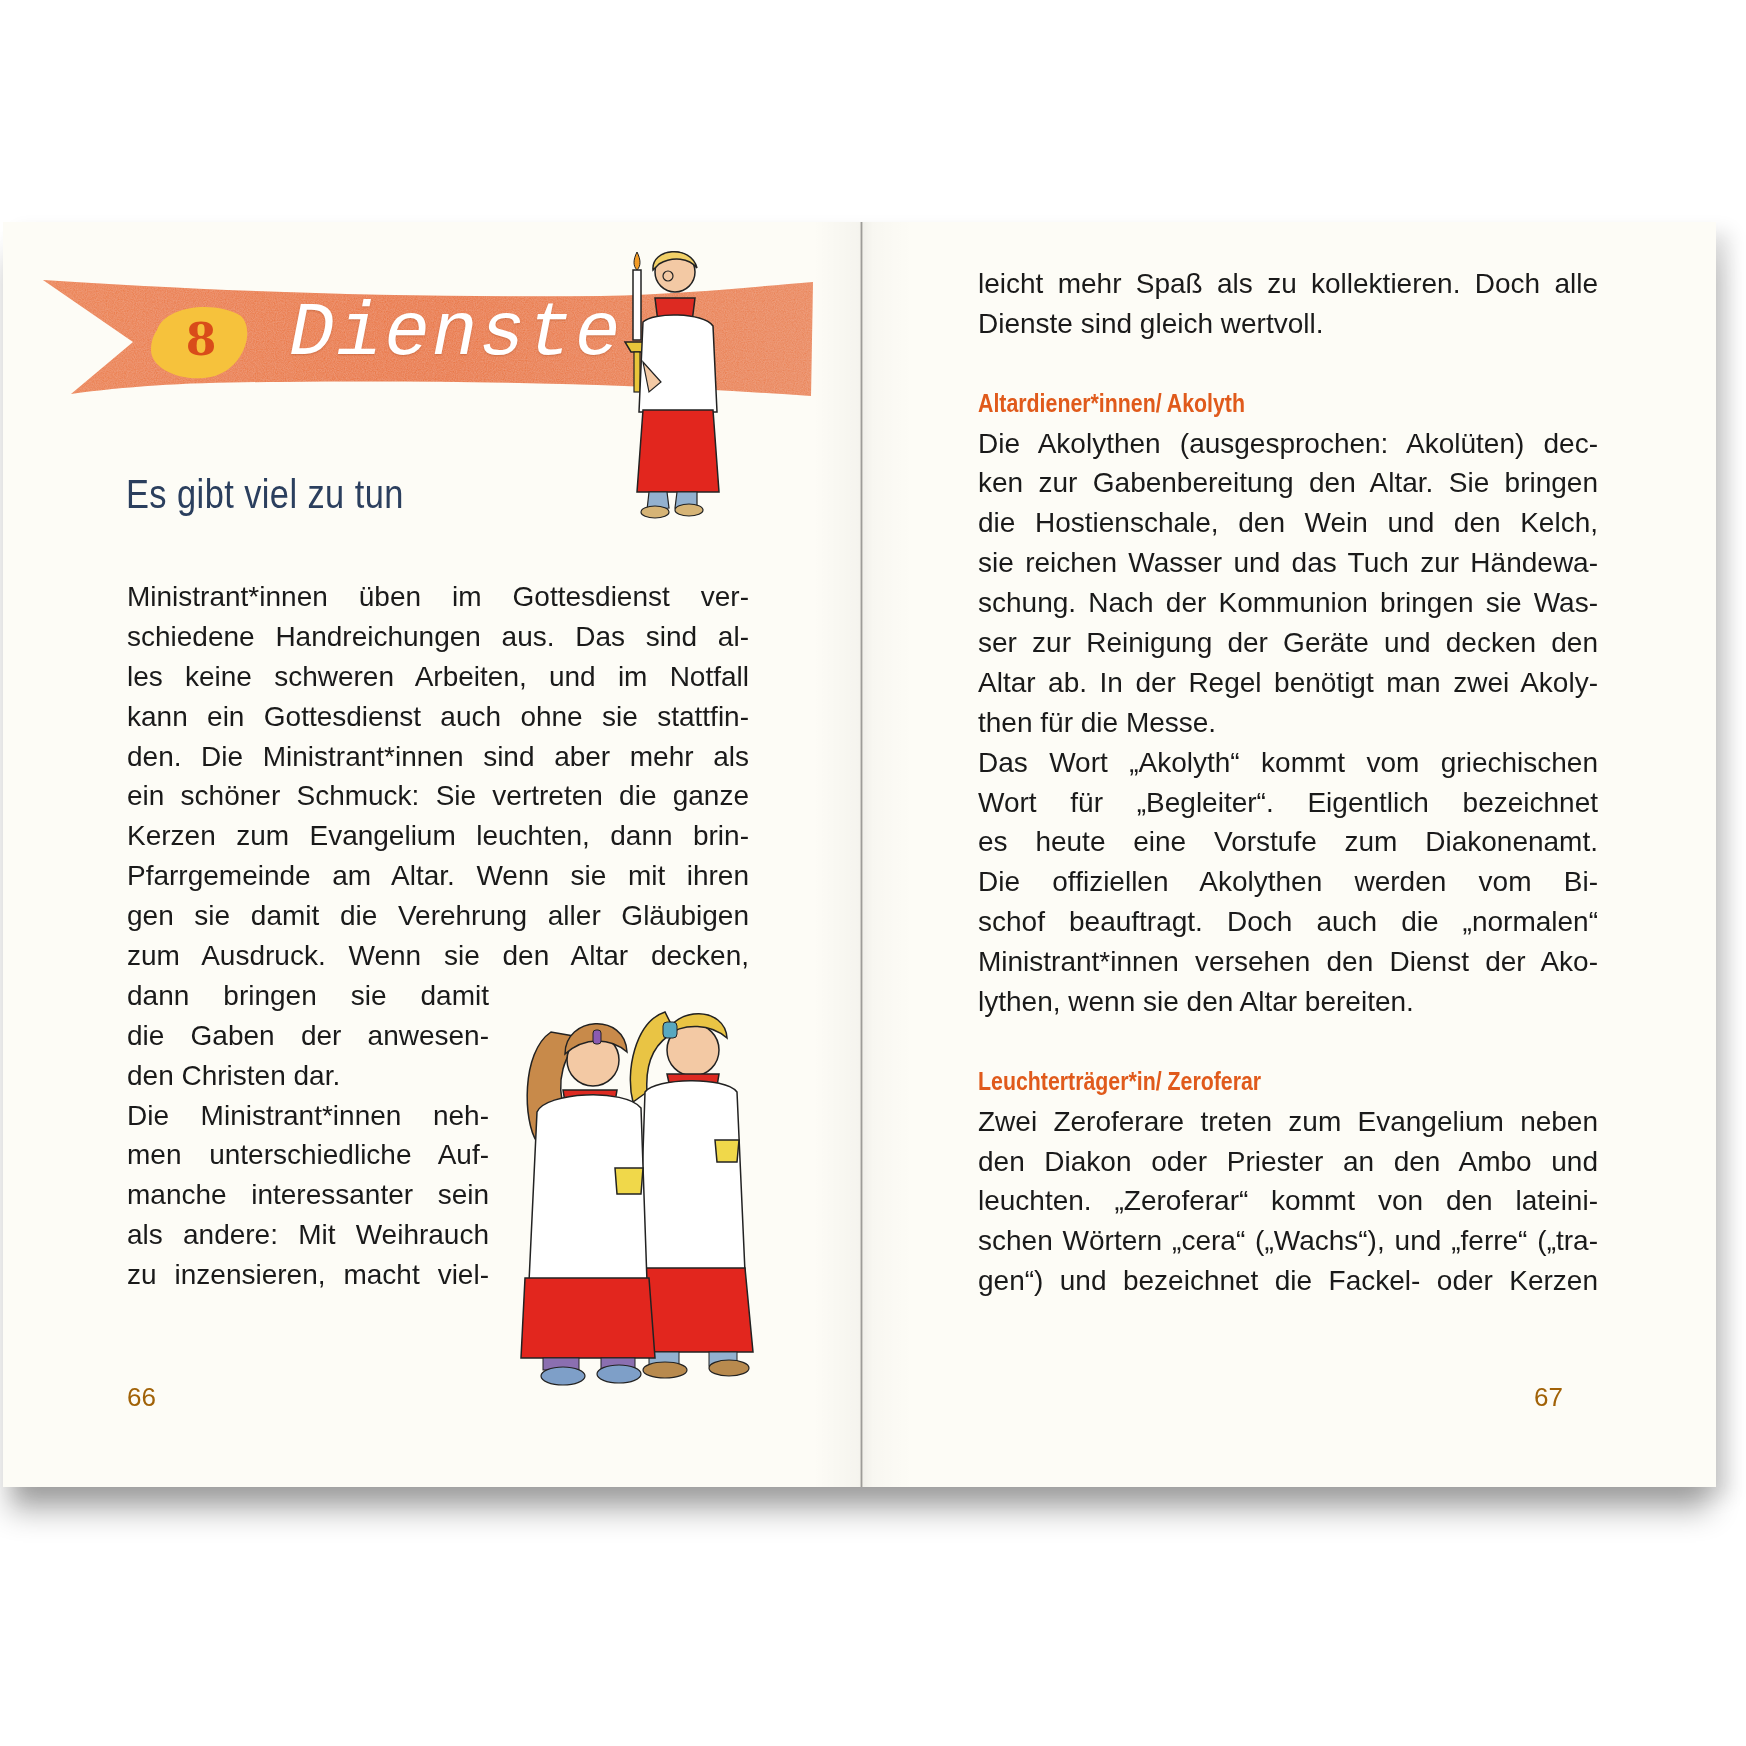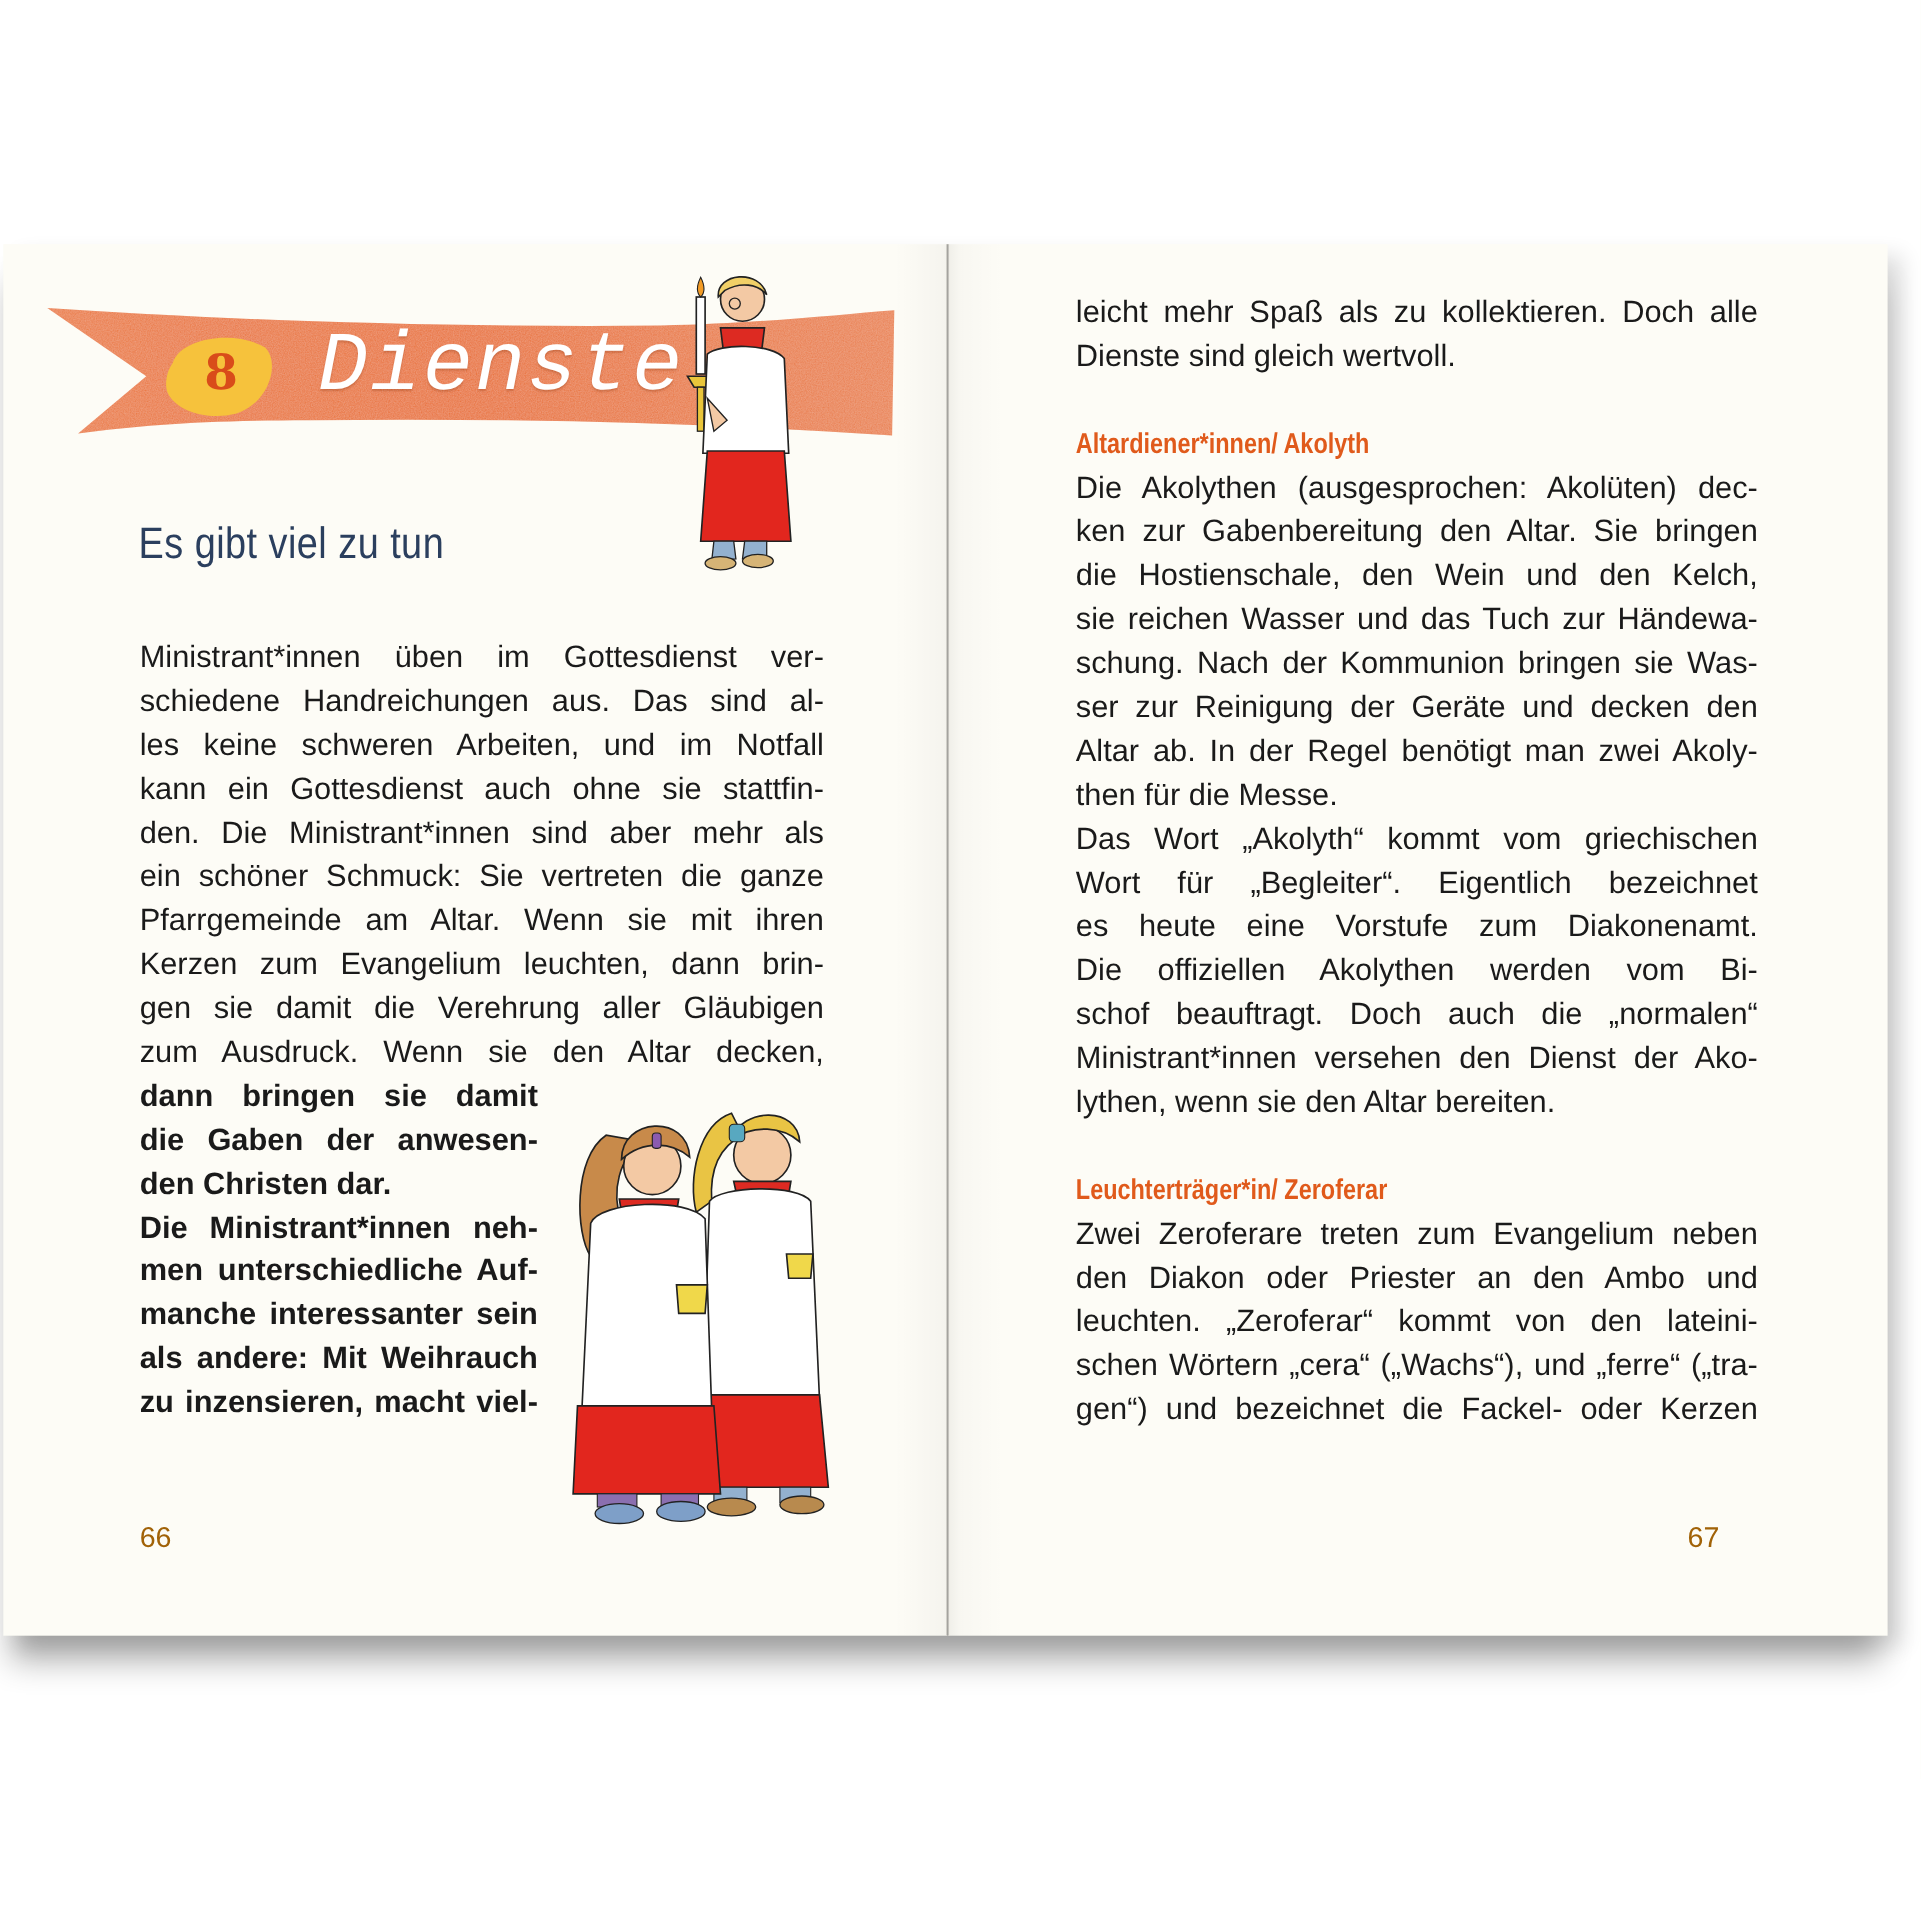--- a/index.html
+++ b/index.html
@@ -42,21 +42,21 @@
     position:absolute; left:123px; top:250px; font-size:40px; color:#2b3f5e;
     font-family:"Liberation Sans Narrow","Liberation Sans", sans-serif; letter-spacing:0.5px;
     transform:scaleX(0.86); transform-origin:left top;
   }
 
   .body-text { position:absolute; font-size:28px; line-height:39.9px; color:#1a1a1a; }
   .body-text .line { display:block; white-space:nowrap; text-align:justify; text-align-last:justify; height:39.9px; overflow:visible; }
   .body-text .line.last { text-align-last:left; }
 
   .left-col { left:124px; top:355px; width:622px; }
-  .left-col .narrow { width:362px;font-weight:bold; }
+  .left-col .narrow { width:362px; }
 
   .right-col { left:115px; top:42px; width:620px; }
   .sub-heading {
     display:block; height:39.9px; color:#e05a1b; font-weight:bold; font-size:26px;
     transform:scaleX(0.82); transform-origin:left center; white-space:nowrap;
   }
   .spacer { display:block; height:39.9px; }
 
   .page-number { position:absolute; top:1160px; font-size:26px; color:#a16207; }
   .page-number.left { left:124px; }
@@ -126,22 +126,22 @@
 
     <div class="section-heading">Es gibt viel zu tun</div>
 
     <div class="body-text left-col">
       <span class="line">Ministrant*innen üben im Gottesdienst ver-</span>
       <span class="line">schiedene Handreichungen aus. Das sind al-</span>
       <span class="line">les keine schweren Arbeiten, und im Notfall</span>
       <span class="line">kann ein Gottesdienst auch ohne sie stattfin-</span>
       <span class="line">den. Die Ministrant*innen sind aber mehr als</span>
       <span class="line">ein schöner Schmuck: Sie vertreten die ganze</span>
+      <span class="line">Kerzen zum Evangelium leuchten, dann brin-</span>
       <span class="line">Pfarrgemeinde am Altar. Wenn sie mit ihren</span>
-      <span class="line">Kerzen zum Evangelium leuchten, dann brin-</span>
       <span class="line">gen sie damit die Verehrung aller Gläubigen</span>
       <span class="line">zum Ausdruck. Wenn sie den Altar decken,</span>
       <span class="line narrow">dann bringen sie damit</span>
       <span class="line narrow">die Gaben der anwesen-</span>
       <span class="line narrow last">den Christen dar.</span>
       <span class="line narrow">Die Ministrant*innen neh-</span>
       <span class="line narrow">men unterschiedliche Auf-</span>
       <span class="line narrow">manche interessanter sein</span>
       <span class="line narrow">als andere: Mit Weihrauch</span>
       <span class="line narrow">zu inzensieren, macht viel-</span>

